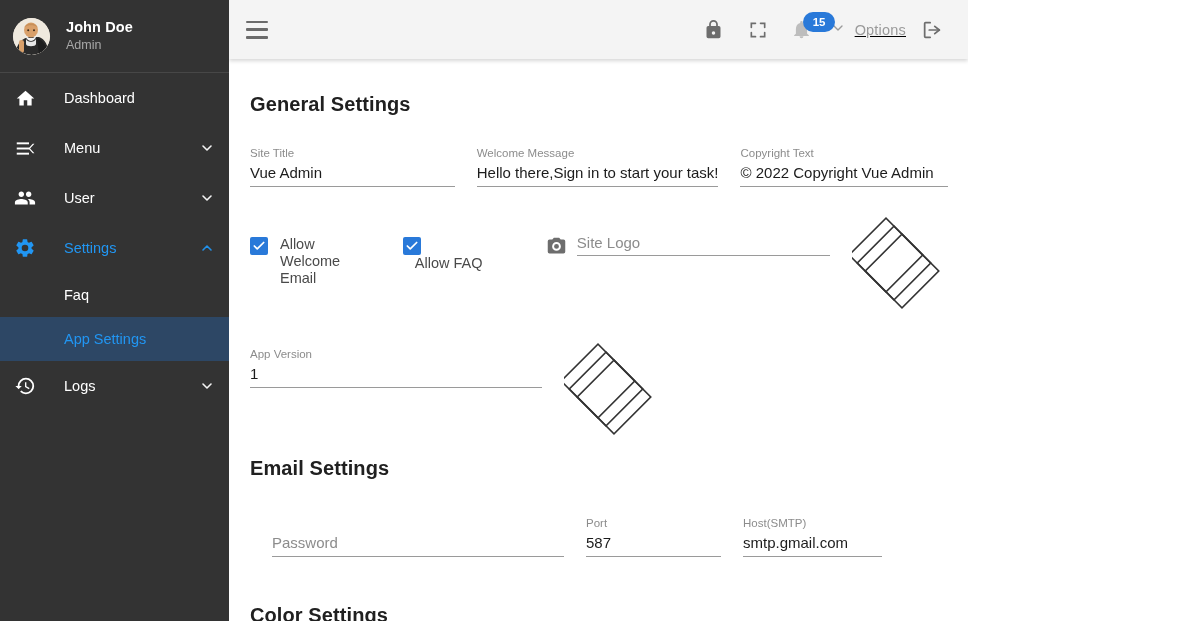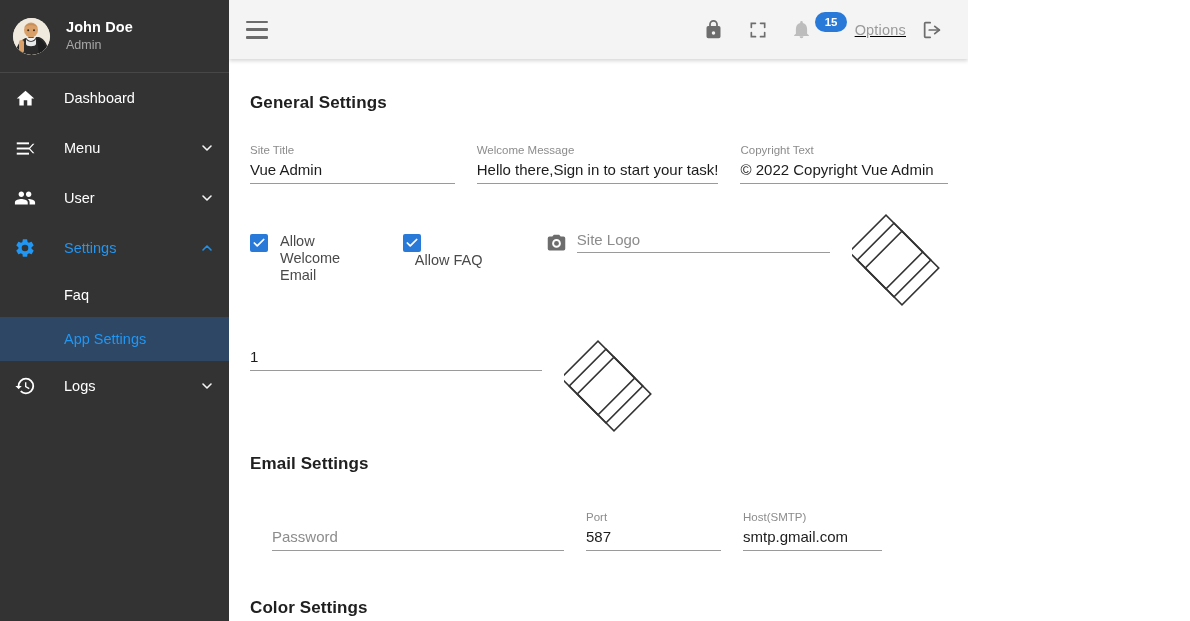--- a/index.html
+++ b/index.html
@@ -87,21 +87,21 @@
   .hamburger i { display: block; height: 2.5px; background: #6b6b6b; border-radius: 1px; }
   .topbar-spacer { flex: 1 1 auto; }
   .tb-icon {
     width: 44px; height: 44px;
     display: flex; align-items: center; justify-content: center;
     cursor: pointer; position: relative;
     color: #6d6d6d;
   }
   .badge {
     position: absolute;
-    top: 4px; left: 35px;
+    top: 4px; left: 23px;
     min-width: 20px; height: 20px;
     border-radius: 10px;
     background: #2979d9;
     color: #fff; font-size: 11.5px; font-weight: bold;
     display: flex; align-items: center; justify-content: center;
     padding: 0 10px;
   }
   .options-group {
     display: flex; align-items: center; cursor: pointer;
     padding: 0 4px 0 2px; margin-left: 4px; text-decoration: underline;
@@ -109,21 +109,21 @@
   .options-label { color: #9a9a9a; font-size: 14.5px; margin-left: 9px; letter-spacing: .2px; }
 
   
   .content {
     height: 562px;
     overflow: hidden;
     padding: 0 20px 0 21px;
     position: relative;
   }
   .section-title {
-    font-size: 17px; font-weight: bold; color: #202020;
+    font-size: 20px; font-weight: bold; color: #202020;
     letter-spacing: .1px;
   }
   .row { display: flex; }
 
   .field { position: relative; padding-top: 14px; }
   .field-label {
     font-size: 11.5px; color: #8c8c8c; line-height: 14px;
     white-space: nowrap;
   }
   .field-value {
@@ -393,20 +393,21 @@
               <rect x="8" y="12" width="52" height="52" transform="rotate(45 34 38)"></rect>
               <rect x="16" y="20" width="52" height="52" transform="rotate(45 42 46)"></rect>
               <rect x="24" y="28" width="52" height="52" transform="rotate(45 50 54)"></rect>
             </svg>
           </div>
         </div>
       </div>
 
       <div class="row" style="margin-top:20px;">
         <div class="field" style="width:292px;">
+          <div class="field-label">App Version</div>
           <div class="field-value">1</div>
           <div class="field-underline"></div>
         </div>
 
 
         <div style="margin-left:22px;padding-top:10px;">
           <div class="logo-box">
             <svg width="96" height="96" viewBox="0 0 96 96" fill="none" stroke="#333333" stroke-width="1.6">
               <rect x="8" y="12" width="52" height="52" transform="rotate(45 34 38)"></rect>
               <rect x="16" y="20" width="52" height="52" transform="rotate(45 42 46)"></rect>

